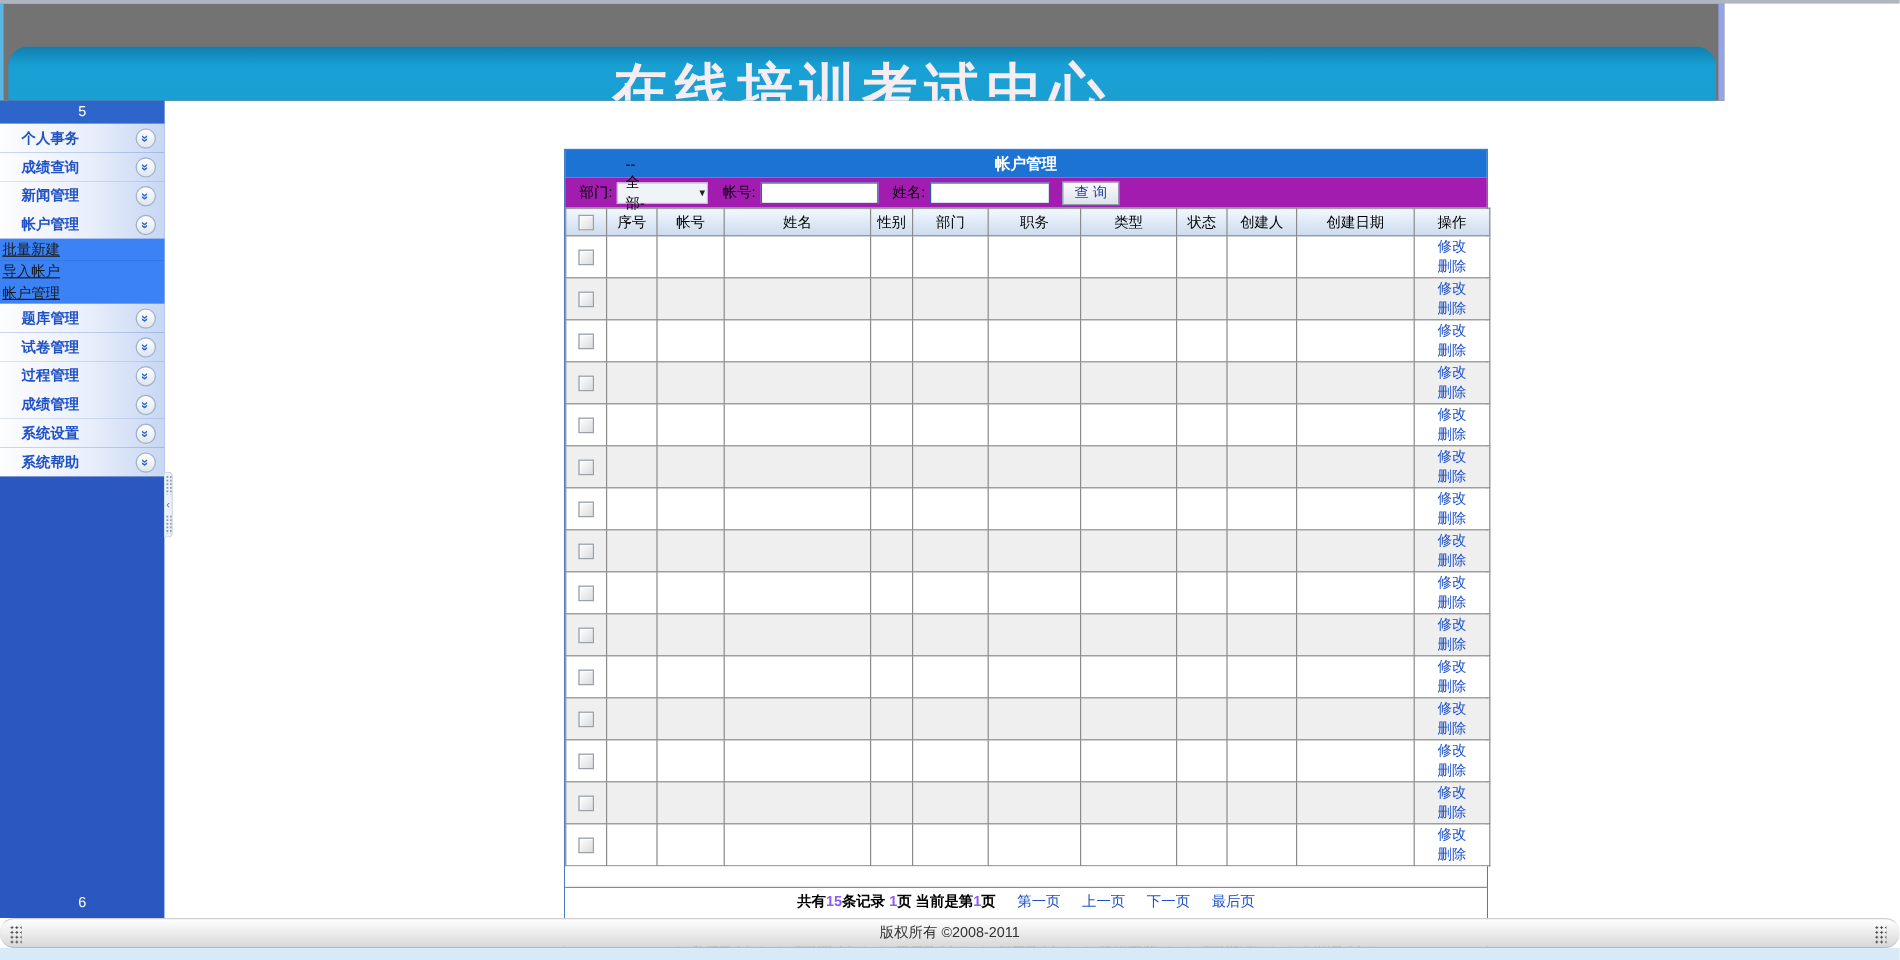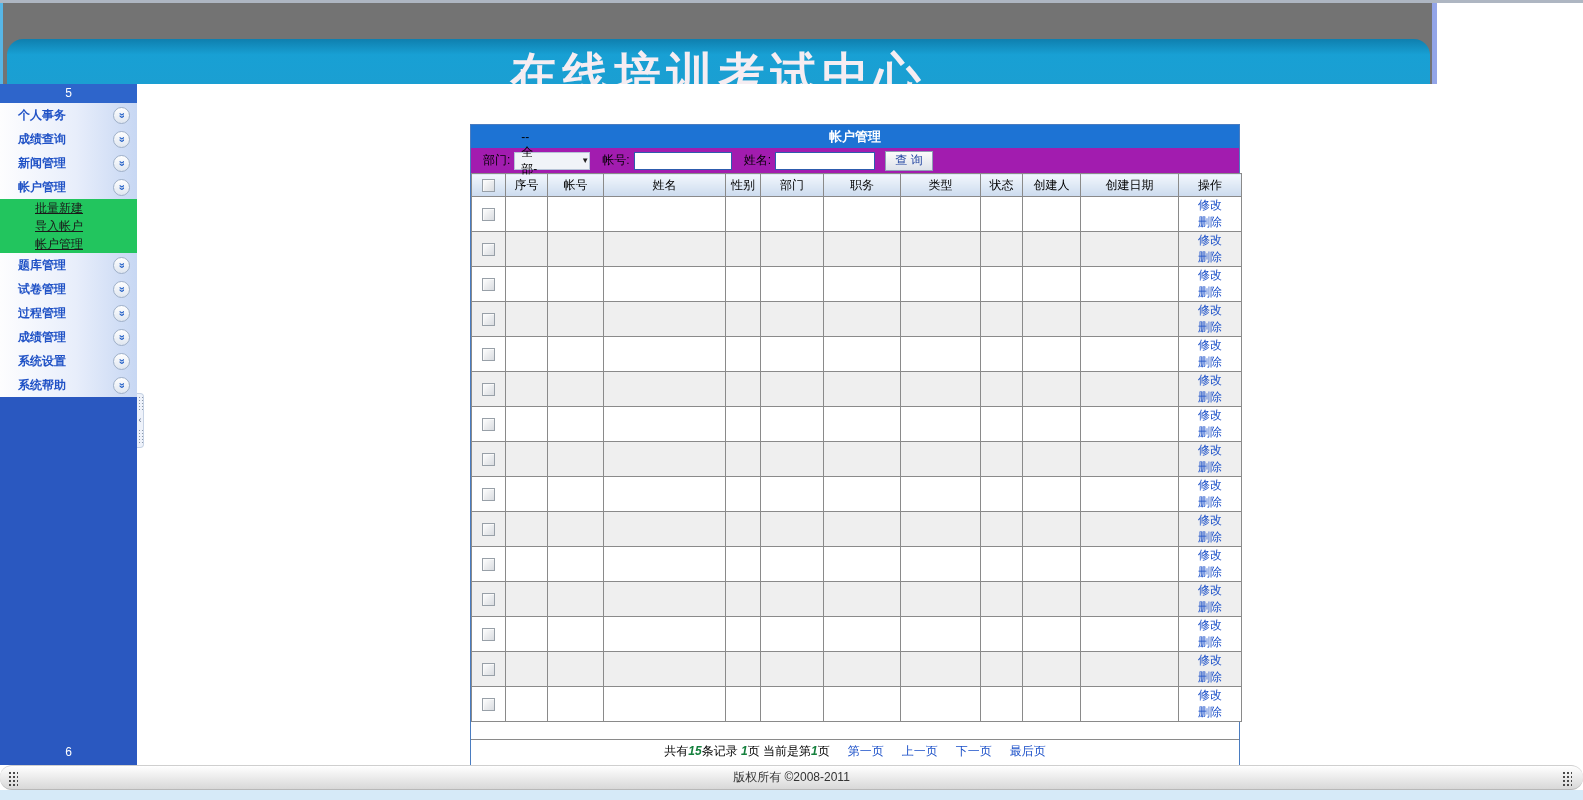--- a/index.html
+++ b/index.html
@@ -24,21 +24,21 @@
     line-height:19px; font-size:12px; }
   .menu-item { height:24px; display:flex; align-items:center; justify-content:space-between;
     padding:0 7px 0 18px; background:linear-gradient(to right,#fdfdfe 0%,#e8eefb 55%,#c7d7f3 100%);
     cursor:pointer; }
   .menu-label { color:#2052c6; font-weight:bold; font-size:12px; }
   .chev-btn { width:17px; height:17px; border-radius:50%; border:1px solid #9fb0c8;
     background:linear-gradient(#ffffff,#dfe6f0); display:flex; align-items:center;
     justify-content:center; flex:0 0 auto; }
   .chev-glyph { display:inline-block; transform:rotate(-90deg); color:#2a64c8;
     font-weight:bold; font-size:11px; line-height:1; }
-  .submenu-item { height:18px; line-height:18px; padding-left:35px; background:#22c55e;
+  .submenu-item { height:18px; line-height:18px; padding-left:2px; background:#3b82f6;
     color:#1a1a1a; text-decoration:underline; cursor:pointer; font-size:12px; }
   .sidebar-bottom-number { position:absolute; left:0; bottom:6px; width:100%;
     text-align:center; color:#fff; font-size:12px; }
 
   
   .collapse-handle { left:137px; top:393px; width:7px; height:55px;
     background:#eef2fa; border:1px solid #c6d2e4; border-left:none;
     border-radius:0 4px 4px 0; display:flex; flex-direction:column;
     align-items:center; justify-content:space-between; padding:2px 0; cursor:pointer; }
   .handle-dots { width:5px; height:16px;
@@ -69,22 +69,22 @@
   tr.row-even td { background:#ffffff; }
   tr.row-odd td { background:#efefef; }
   .checkbox { display:inline-block; width:13px; height:13px; vertical-align:middle;
     background:linear-gradient(135deg,#ffffff,#d9dce0); border:1px solid #98a0a8;
     box-shadow:inset 1px 1px 0 #fafafa; cursor:pointer; }
   .op-link { color:#1a4fc8; cursor:pointer; margin:0 16px; white-space:nowrap; }
 
   .table-gap { height:18px; border-bottom:1px solid #8a8a8a; background:#fff; }
   .pagination { height:22px; display:flex; align-items:center; justify-content:center;
     background:#fff; }
-  .pg-plain { color:#000; white-space:pre; }
-  .pg-num { color:#15803d; font-weight:bold; white-space:pre;font-style:italic; }
+  .pg-plain { color:#000; white-space:pre;font-weight:bold; }
+  .pg-num { color:#8b5cf6; font-weight:bold; white-space:pre; }
   .pg-link { color:#1a4fc8; margin-left:18px; cursor:pointer; }
   .pre-btn-gap { height:15px; background:#fff; }
   .buttons-row { height:27px; border-top:1px solid #8a8a8a; background:#fff;
     display:flex; align-items:center; justify-content:center; gap:13px; }
   .action-btn { height:21px; padding:0 11px; border:1px solid #8fa0b4;
     background:linear-gradient(#fcfcfc,#dde2ea); color:#1b3f9e; font-size:12px;
     cursor:pointer; }
 
   
   .footer { left:0; top:765px; width:1583px; height:25px;

